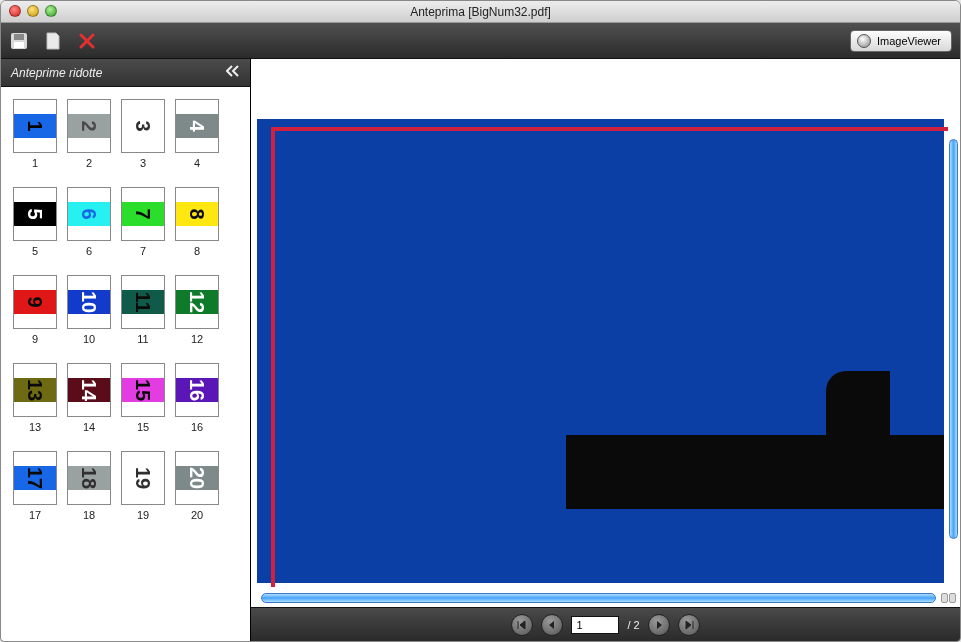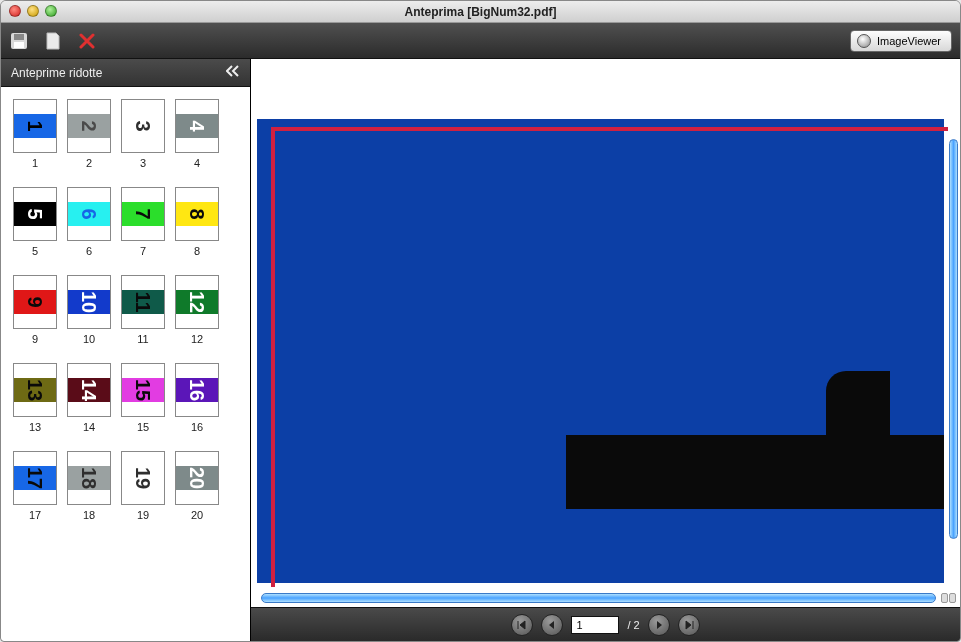--- a/index.html
+++ b/index.html
@@ -4,29 +4,29 @@
 <style>
   * { box-sizing: border-box; margin: 0; padding: 0; font-family: "Lucida Grande", Arial, sans-serif; }
   body { width: 961px; height: 642px; background: #e8e8e8; overflow: hidden; }
   .window { width: 961px; height: 642px; border: 1px solid #888; border-radius: 6px 6px 4px 4px; overflow: hidden; display: flex; flex-direction: column; }
   .titlebar { height: 22px; background: linear-gradient(#ededed,#cfcfcf); border-bottom: 1px solid #999; display: flex; align-items: center; position: relative; }
   .traffic { position: absolute; left: 8px; top: 4px; display: flex; gap: 6px; }
   .tlight { width: 12px; height: 12px; border-radius: 50%; border: 1px solid rgba(0,0,0,.3); }
   .red { background: radial-gradient(circle at 40% 35%, #ff8a80, #d1201f); }
   .yellow { background: radial-gradient(circle at 40% 35%, #ffe082, #c79a00); }
   .green { background: radial-gradient(circle at 40% 35%, #aef19a, #2e9e1f); }
-  .title { margin: 0 auto; font-size: 12px; color: #222; font-weight: bold; }
+  .title { margin: 0 auto; font-size: 12px; color: #222; }
   .toolbar { height: 36px; background: linear-gradient(#505050,#2b2b2b); border-bottom: 1px solid #111; display: flex; align-items: center; padding: 0 8px; }
   .tool-icon { width: 20px; height: 20px; margin-right: 14px; display: inline-flex; align-items: center; justify-content: center; cursor: pointer; }
   .spacer { flex: 1; }
   .imgviewer-btn { height: 22px; padding: 0 10px 0 6px; background: linear-gradient(#fdfdfd,#d8d8d8); border: 1px solid #666; border-radius: 4px; font-size: 11px; display: flex; align-items: center; gap: 6px; cursor: pointer; }
   .iv-icon { width: 14px; height: 14px; border-radius: 50%; background: radial-gradient(circle at 40% 35%, #fff, #888); border: 1px solid #555; }
   .body-area { flex: 1; display: flex; background: #1a1a1a; min-height: 0; }
   .sidebar { width: 250px; display: flex; flex-direction: column; background: linear-gradient(#474747,#2f2f2f); border-right: 1px solid #000; }
-  .sidebar-header { height: 28px; display: flex; align-items: center; justify-content: space-between; padding: 0 10px; color: #eee; font-size: 12px; border-bottom: 1px solid #111; background: linear-gradient(#4b4b4b,#333); }
+  .sidebar-header { height: 28px; display: flex; align-items: center; justify-content: space-between; padding: 0 10px; color: #eee; font-size: 12px; border-bottom: 1px solid #111; background: linear-gradient(#4b4b4b,#333); font-style: italic; }
   .collapse-btn { cursor: pointer; }
   .thumbs-wrap { flex: 1; overflow: auto; background: #fff; padding: 12px 10px; }
   .thumb-grid { display: grid; grid-template-columns: repeat(4, 48px); gap: 18px 6px; justify-content: start; }
   .thumb-cell { display: flex; flex-direction: column; align-items: center; gap: 4px; cursor: pointer; }
   .thumb { width: 44px; height: 54px; border: 1px solid #888; background: #fff; position: relative; overflow: hidden; }
   .band { position: absolute; left: 0; right: 0; top: 14px; bottom: 14px; display: flex; align-items: center; justify-content: center; }
   .num { font-weight: 900; font-size: 20px; transform: rotate(90deg); line-height: 1; }
   .thumb-label { font-size: 11px; color: #222; }
   .viewer { flex: 1; display: flex; flex-direction: column; background: #fff; min-width: 0; }
   .canvas-area { flex: 1; position: relative; background: #fff; overflow: hidden; }

